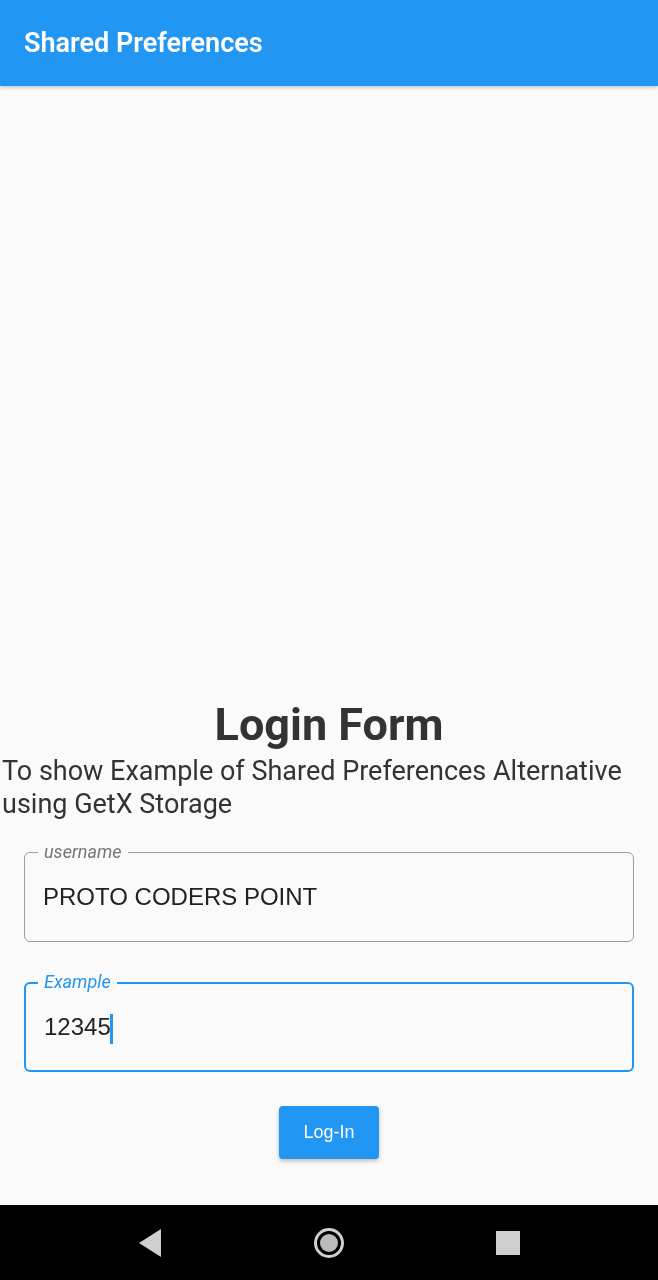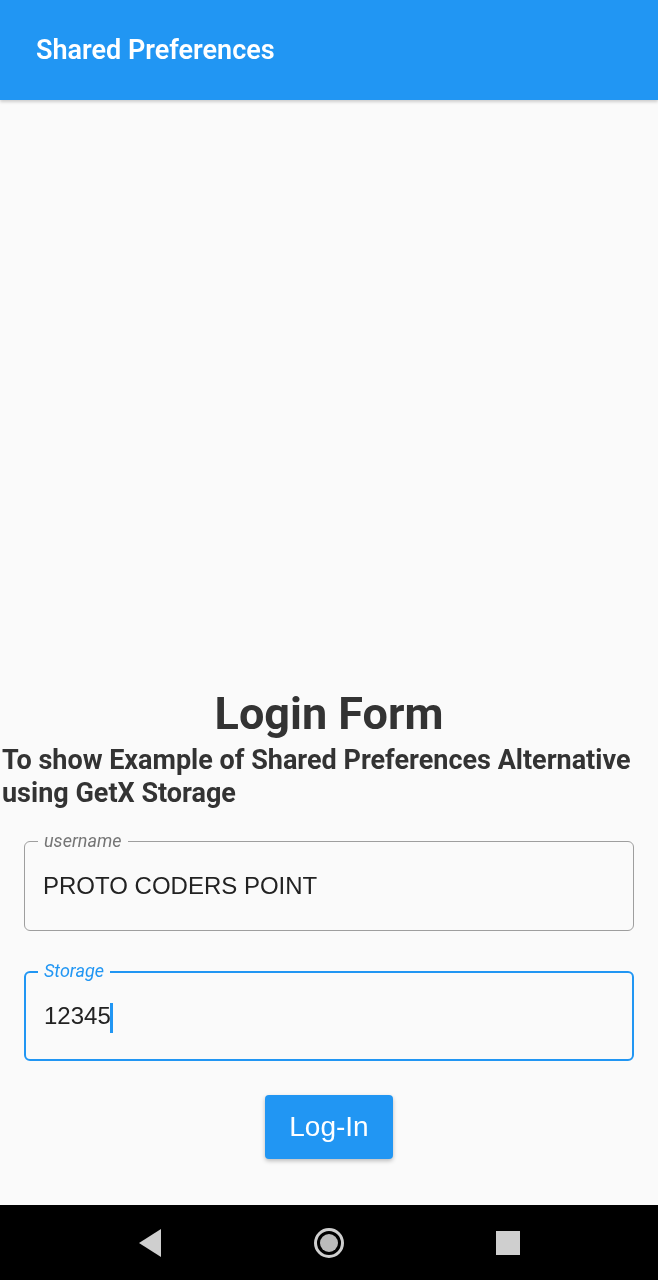--- a/index.html
+++ b/index.html
@@ -13,24 +13,24 @@
   .screen {
     display: flex;
     flex-direction: column;
     width: 658px;
     height: 1280px;
     background: #fafafa;
     position: relative;
   }
   .app-bar {
     background: #2196f3;
-    height: 100px;
+    height: 86px;
     display: flex;
     align-items: center;
-    padding-left: 36px;
+    padding-left: 24px;
     box-shadow: 0 2px 3px rgba(0,0,0,0.18);
   }
   .app-bar-title {
     color: #ffffff;
     font-size: 27px;
     font-weight: 600;
   }
   .content {
     flex: 1;
     display: flex;
@@ -45,21 +45,21 @@
   }
   .heading {
     font-size: 45px;
     font-weight: 700;
     color: #333333;
     text-align: center;
     margin-bottom: 4px;
   }
   .subheading {
     font-size: 27px;
-    font-weight: 700;
+    font-weight: 400;
     color: #333333;
     line-height: 1.25;
     text-align: left;
     padding: 0 0 0 0;
     margin-bottom: 30px;
   }
   .field-wrap {
     position: relative;
     margin: 0 22px 40px 22px;
   }
@@ -101,21 +101,21 @@
   @keyframes blink { 50% { opacity: 0; } }
   .btn-row {
     display: flex;
     justify-content: center;
     margin-top: -6px;
   }
   .login-btn {
     background: #2196f3;
     color: #ffffff;
     border: none;
-    font-size: 28px;
+    font-size: 18px;
     padding: 16px 24px;
     border-radius: 4px;
     box-shadow: 0 2px 4px rgba(0,0,0,0.25);
     cursor: pointer;
   }
   .nav-bar {
     height: 75px;
     background: #000000;
     display: flex;
     align-items: center;
@@ -169,21 +169,21 @@
 
       <div class="heading">Login Form</div>
       <div class="subheading">To show Example of Shared Preferences Alternative using GetX Storage</div>
 
       <div class="field-wrap">
         <span class="field-label">username</span>
         <input class="text-field" type="text" value="PROTO CODERS POINT" style="">
       </div>
 
       <div class="field-wrap" style="position:relative;">
-        <span class="field-label focused">Storage</span>
+        <span class="field-label focused">Example</span>
         <input id="pw" class="text-field focused" type="text" value="12345" style="">
         <span id="pw-caret" class="caret" style="left: 86px;"></span>
         
       </div>
 
       <div class="btn-row">
         <button class="login-btn">Log-In</button>
       </div>
 
     </div>

